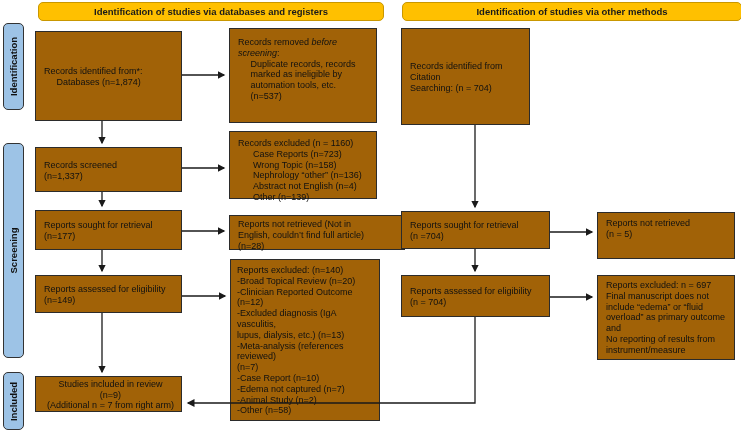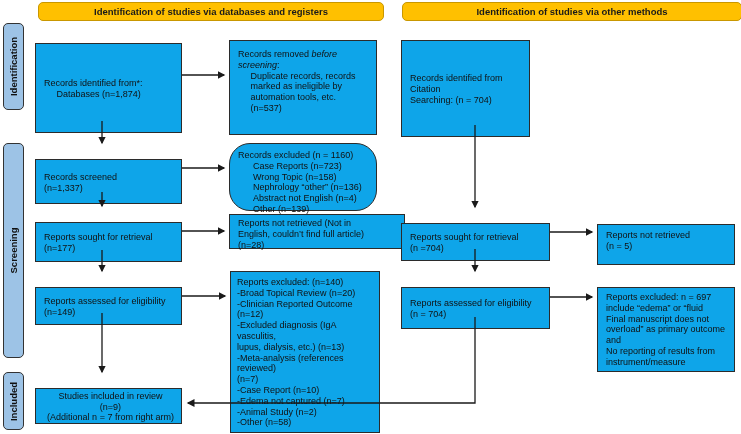--- a/index.html
+++ b/index.html
@@ -16,24 +16,23 @@
   .stage{
     position:absolute;left:3px;width:21px;background:var(--sidebar-bg,#9DC3E6);
     border:1.5px solid #333;border-radius:5px;
     display:flex;align-items:center;justify-content:center;box-sizing:border-box;
   }
   .stage span{
     transform:rotate(-90deg);white-space:nowrap;
     font-size:9.5px;font-weight:bold;color:#111;
   }
   .box{
-    position:absolute;background:#0ea5e9;border:1.5px solid #2b2b2b;box-sizing:border-box;
+    position:absolute;background:#a16207;border:1.5px solid #2b2b2b;box-sizing:border-box;
     font-size:9px;line-height:1.2;display:flex;flex-direction:column;
     padding:4px 4px 2px 8px;
-    margin-top:12px;
   }
   .box.center{justify-content:center;}
   .box.top{justify-content:flex-start;padding-top:8px;}
   .box .line{white-space:pre-wrap;}
   .it{font-style:italic;}
   svg.arrows{position:absolute;left:0;top:0;pointer-events:none;}
 </style>
 </head>
 <body>
 
@@ -62,34 +61,34 @@
       <div class="line">     Duplicate records, records</div>
       <div class="line">     marked as ineligible by</div>
       <div class="line">     automation tools, etc.</div>
       <div class="line">     (n=537)</div>
     </div>
 
   <div class="box center" style="left:35px;top:147px;width:147px;height:45px;">
       <div class="line">Records screened</div>
       <div class="line">(n=1,337)</div>
     </div>
-  <div class="box top" style="left:229px;top:131px;width:148px;height:68px;padding-top:6px;border-radius:21px;">
+  <div class="box top" style="left:229px;top:131px;width:148px;height:68px;padding-top:6px;">
       <div class="line">Records excluded (n = 1160)</div>
       <div class="line">      Case Reports (n=723)</div>
       <div class="line">      Wrong Topic (n=158)</div>
       <div class="line">      Nephrology “other” (n=136)</div>
       <div class="line">      Abstract not English (n=4)</div>
       <div class="line">      Other (n=139)</div>
     </div>
 
   <div class="box center" style="left:35px;top:210px;width:147px;height:40px;">
       <div class="line">Reports sought for retrieval</div>
       <div class="line">(n=177)</div>
     </div>
-  <div class="box top" style="left:229px;top:202px;width:176px;height:35px;padding-top:3px;">
+  <div class="box top" style="left:229px;top:215px;width:176px;height:35px;padding-top:3px;">
       <div class="line">Reports not retrieved (Not in</div>
       <div class="line">English, couldn’t find full article)</div>
       <div class="line">(n=28)</div>
     </div>
 
   <div class="box center" style="left:35px;top:275px;width:147px;height:38px;">
       <div class="line">Reports assessed for eligibility</div>
       <div class="line">(n=149)</div>
     </div>
   <div class="box top" style="left:230px;top:259px;width:150px;height:162px;padding-top:5px;padding-left:6px;">
@@ -114,33 +113,33 @@
 
   <div class="box center" style="left:401px;top:28px;width:129px;height:97px;">
       <div class="line">Records identified from Citation</div>
       <div class="line">Searching: (n = 704)</div>
     </div>
 
   <div class="box center" style="left:401px;top:211px;width:149px;height:38px;">
       <div class="line">Reports sought for retrieval</div>
       <div class="line">(n =704)</div>
     </div>
-  <div class="box top" style="left:597px;top:212px;width:138px;height:41px;padding-top:5px;">
+  <div class="box top" style="left:597px;top:212px;width:138px;height:47px;padding-top:5px;">
       <div class="line">Reports not retrieved</div>
       <div class="line">(n = 5)</div>
     </div>
 
   <div class="box center" style="left:401px;top:275px;width:149px;height:42px;">
       <div class="line">Reports assessed for eligibility</div>
       <div class="line">(n = 704)</div>
     </div>
   <div class="box top" style="left:597px;top:275px;width:138px;height:85px;padding-top:4px;">
       <div class="line">Reports excluded: n = 697</div>
+      <div class="line">Final manuscript does not</div>
       <div class="line">include “edema” or “fluid</div>
-      <div class="line">Final manuscript does not</div>
       <div class="line">overload” as primary outcome</div>
       <div class="line">and</div>
       <div class="line">No reporting of results from</div>
       <div class="line">instrument/measure</div>
     </div>
 
   <svg class="arrows" width="741" height="434" viewBox="0 0 741 434">
     <defs>
       <marker id="ah" markerWidth="8" markerHeight="8" refX="5" refY="3" orient="auto">
         <path d="M0,0 L6,3 L0,6 Z" fill="#1a1a1a"></path>

